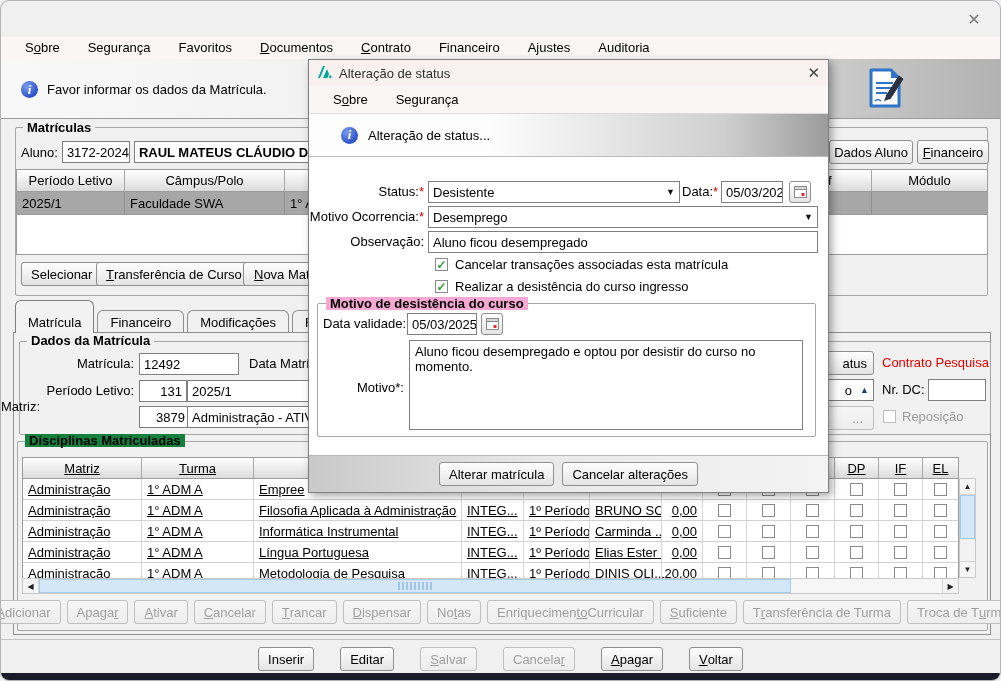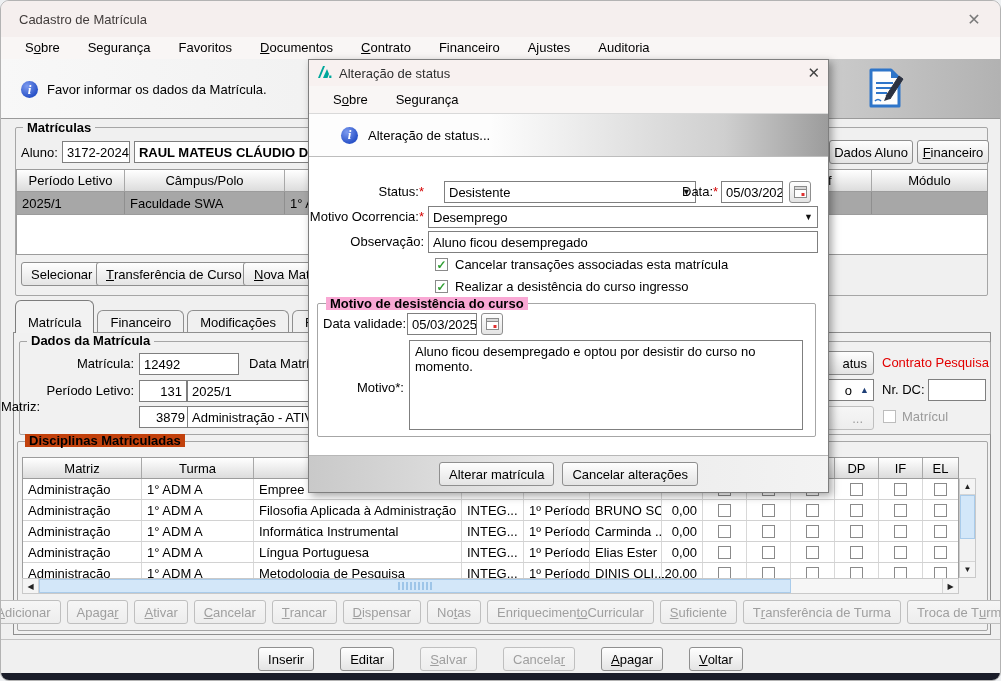--- a/index.html
+++ b/index.html
@@ -63,23 +63,20 @@
   .dlg-label{position:absolute;text-align:right;white-space:nowrap;}
   .req{color:#d40000;}
   .red{color:#e30000;}
   .graytext{color:#9a9a9a;}
 </style>
 </head>
 <body>
 
 <div class="win">
 
-  <div class="abs titlebar">
-    <span>Cadastro de Matrícula</span>
-  </div>
   <div class="close-x">✕</div>
 
   <div class="abs menubar" style="left:0;top:36px;right:0;">
     <span class="menu-item"><span>S</span><span class="k">o</span><span>bre</span></span>
     <span class="menu-item"><span>Segurança</span><span class="k"></span><span></span></span>
     <span class="menu-item"><span>Favoritos</span><span class="k"></span><span></span></span>
     <span class="menu-item"><span></span><span class="k">D</span><span>ocumentos</span></span>
     <span class="menu-item"><span></span><span class="k">C</span><span>ontrato</span></span>
     <span class="menu-item"><span>Financeiro</span><span class="k"></span><span></span></span>
     <span class="menu-item"><span>Ajustes</span><span class="k"></span><span></span></span>
@@ -203,26 +200,26 @@
       <span>o</span>
       <span class="arr-up">▲</span>
     </div>
   <span class="abs" style="left:881px;top:381px;">Nr. DC:</span>
   <div class="field abs" style="left:927px;top:378px;width:58px;"></div>
 
   <div class="btn dis abs" style="left:772px;top:405px;width:101px;justify-content:flex-end;padding-right:10px;">
       <span>...</span>
     </div>
   <span class="cb dis abs" style="left:882px;top:409px;"></span>
-  <span class="abs graytext" style="left:901px;top:408px;">Matrícul</span>
+  <span class="abs graytext" style="left:901px;top:408px;">Reposição</span>
 
   <div class="abs group" style="left:16px;top:440px;width:971px;height:190px;"></div>
-  <span class="group-label" style="left:24px;top:433px;background:#c2410c;">Disciplinas Matriculadas</span>
-
-  <div class="abs" style="left:21px;top:456px;width:937px;height:126px;border:1px solid #9c9c9c;background:#fff;overflow:hidden;">
+  <span class="group-label" style="left:24px;top:433px;background:#15803d;">Disciplinas Matriculadas</span>
+
+  <div class="abs" style="left:21px;top:456px;width:937px;height:126px;border:1px solid #9c9c9c;background:#fff;overflow:hidden;text-decoration:underline;">
     <div class="row" style="height:21px;border-bottom:1px solid #9c9c9c;">
       <div class="th" style="width:119px;">Matriz</div>
       <div class="th" style="width:112px;">Turma</div>
       <div class="th" style="width:208px;"></div>
       <div class="th" style="width:62px;"></div>
       <div class="th" style="width:66px;"></div>
       <div class="th" style="width:72px;"></div>
       <div class="th" style="width:41px;"></div>
       <div class="th" style="width:44px;"></div>
       <div class="th" style="width:44px;"></div>
@@ -495,21 +492,21 @@
       <span class="menu-item"><span>S</span><span class="k">o</span><span>bre</span></span>
       <span class="menu-item"><span>Segurança</span><span class="k"></span><span></span></span>
     </div>
 
     <div style="height:43px;background:linear-gradient(90deg,#fdfdfd 35%,#cfcfcf 80%,#9c9c9c 100%);border-bottom:1px solid #bdbdbd;display:flex;align-items:center;padding-left:32px;gap:10px;">
       <span class="info-icon">i</span>
       <span>Alteração de status...</span>
     </div>
 
     <span class="dlg-label" style="left:10px;top:124px;width:105px;"><span>Status:</span><span class="req">*</span></span>
-    <div class="combo abs" style="left:119px;top:121px;width:252px;margin-left:16px;">
+    <div class="combo abs" style="left:119px;top:121px;width:252px;">
         <span>Desistente</span>
         <span class="arr">▼</span>
       </div>
     <span class="dlg-label" style="left:373px;top:124px;"><span>Data:</span><span class="req">*</span></span>
     <div class="field abs" style="left:412px;top:121px;width:62px;">
         <span>05/03/2025</span>
       </div>
     <div class="cal-btn abs" style="left:480px;top:121px;">
       <svg width="13" height="12" viewBox="0 0 13 12">
           <rect x="0.5" y="0.5" width="12" height="11" fill="#fff" stroke="#8a8a8a"></rect>

